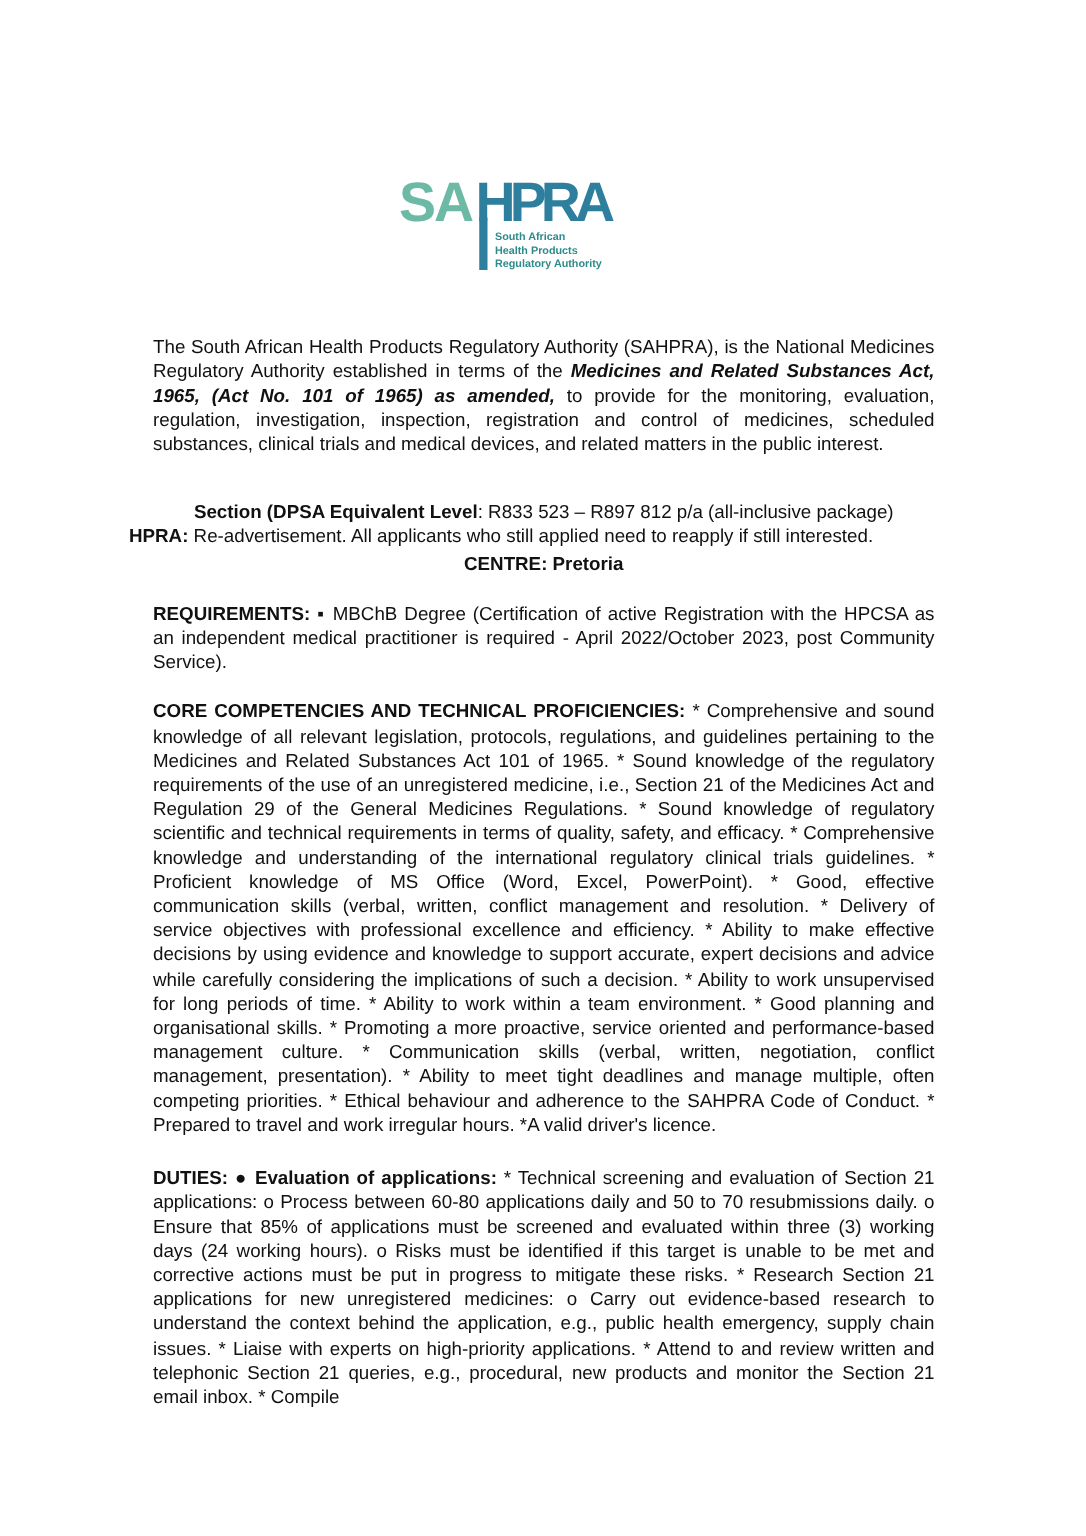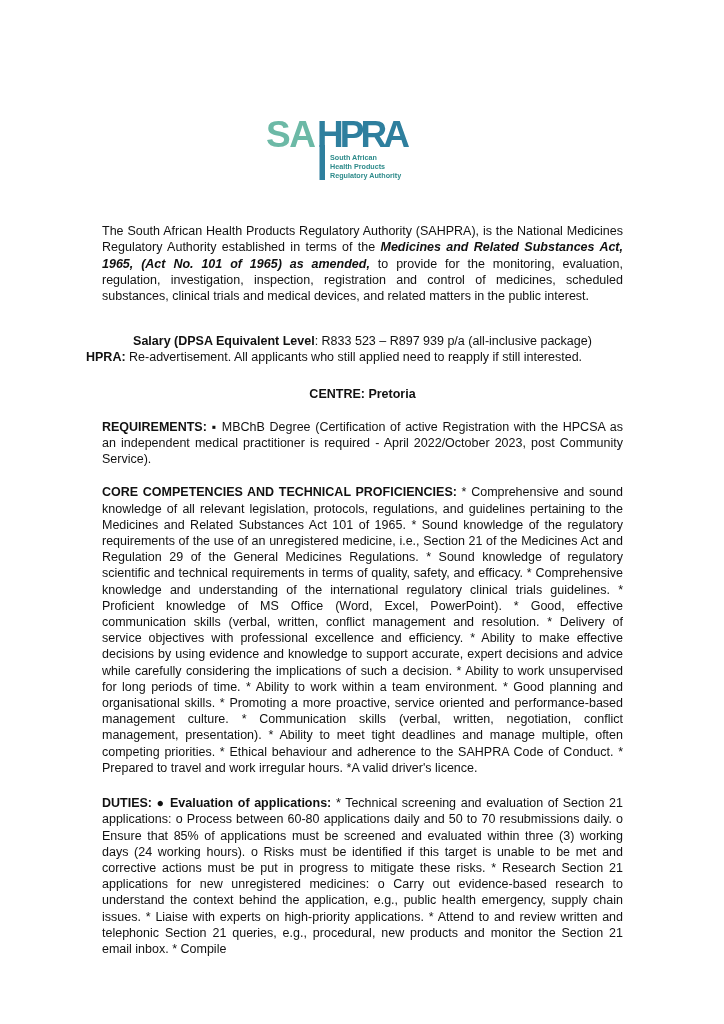--- a/index.html
+++ b/index.html
@@ -17,21 +17,21 @@
     font-size:12.5px; line-height:16.2px;
   }
   .logo-wrap { margin:118px 0 0 180px; width:145px; }
   .para { text-align:justify; margin:16px; }
   .b  { font-weight:bold; }
   .bi { font-weight:bold; font-style:italic; }
   .r  { font-weight:normal; }
   .intro { margin-top:37px; }
   .vacancy-block { margin-top:29px; text-align:center; font-weight:bold; }
   .note-line { text-align:justify; font-weight:normal; }
-  .centre-line { margin-top:20px; text-align:center; font-weight:bold; }
+  .centre-line { margin-top:2px; text-align:center; font-weight:bold; }
   .requirements { margin-top:17px; }
   .core { margin-top:17px; }
   .duties { margin-top:19px; }
 </style>
 </head>
 <body>
 
 <div class="page">
   <div class="content">
 
@@ -42,21 +42,21 @@
         <rect x="53.5" y="27" width="5.5" height="35" fill="#2e7f9e"></rect>
         <text x="64" y="42" font-family="Liberation Sans, sans-serif" font-size="7.2" font-weight="bold" fill="#2e8b8b">South African</text>
         <text x="64" y="51" font-family="Liberation Sans, sans-serif" font-size="7.2" font-weight="bold" fill="#2e8b8b">Health Products</text>
         <text x="64" y="60" font-family="Liberation Sans, sans-serif" font-size="7.2" font-weight="bold" fill="#2e8b8b">Regulatory Authority</text>
       </svg>
     </div>
 
     <p class="para intro"><span class="r">The South African Health Products Regulatory Authority (SAHPRA), is the National Medicines Regulatory Authority established in terms of the </span><span class="bi">Medicines and Related Substances Act, 1965, (Act No. 101 of 1965) as amended,</span><span class="r"> to provide for the monitoring, evaluation, regulation, investigation, inspection, registration and control of medicines, scheduled substances, clinical trials and medical devices, and related matters in the public interest.</span></p>
 
     <div class="vacancy-block">
-      <div><span class="b">Salary (DPSA Equivalent Level</span><span class="r">: R833 523 – R897 939 p/a (all-inclusive package)</span></div>
+      <div><span class="b">Section (DPSA Equivalent Level</span><span class="r">: R833 523 – R897 812 p/a (all-inclusive package)</span></div>
       <div class="note-line"><span class="b">HPRA:</span><span class="r"> Re-advertisement. All applicants who still applied need to reapply if still interested.</span></div>
     </div>
 
     <div class="centre-line">CENTRE: Pretoria</div>
 
     <p class="para requirements"><span class="b">REQUIREMENTS:</span><span class="r"> ▪ MBChB Degree (Certification of active Registration with the HPCSA as an independent medical practitioner is required - April 2022/October 2023, post Community Service).</span></p>
 
     <p class="para core"><span class="b">CORE COMPETENCIES AND TECHNICAL PROFICIENCIES:</span><span class="r"> * Comprehensive and sound knowledge of all relevant legislation, protocols, regulations, and guidelines pertaining to the Medicines and Related Substances Act 101 of 1965. * Sound knowledge of the regulatory requirements of the use of an unregistered medicine, i.e., Section 21 of the Medicines Act and Regulation 29 of the General Medicines Regulations. * Sound knowledge of regulatory scientific and technical requirements in terms of quality, safety, and efficacy. * Comprehensive knowledge and understanding of the international regulatory clinical trials guidelines. * Proficient knowledge of MS Office (Word, Excel, PowerPoint). * Good, effective communication skills (verbal, written, conflict management and resolution. * Delivery of service objectives with professional excellence and efficiency. * Ability to make effective decisions by using evidence and knowledge to support accurate, expert decisions and advice while carefully considering the implications of such a decision. * Ability to work unsupervised for long periods of time. * Ability to work within a team environment. * Good planning and organisational skills. * Promoting a more proactive, service oriented and performance-based management culture. * Communication skills (verbal, written, negotiation, conflict management, presentation). * Ability to meet tight deadlines and manage multiple, often competing priorities. * Ethical behaviour and adherence to the SAHPRA Code of Conduct. * Prepared to travel and work irregular hours. *A valid driver's licence.</span></p>
 
     <p class="para duties"><span class="b">DUTIES:</span><span class="b"> ● Evaluation of applications:</span><span class="r"> * Technical screening and evaluation of Section 21 applications: o Process between 60-80 applications daily and 50 to 70 resubmissions daily. o Ensure that 85% of applications must be screened and evaluated within three (3) working days (24 working hours). o Risks must be identified if this target is unable to be met and corrective actions must be put in progress to mitigate these risks. * Research Section 21 applications for new unregistered medicines: o Carry out evidence-based research to understand the context behind the application, e.g., public health emergency, supply chain issues. * Liaise with experts on high-priority applications. * Attend to and review written and telephonic Section 21 queries, e.g., procedural, new products and monitor the Section 21 email inbox. * Compile</span></p>

